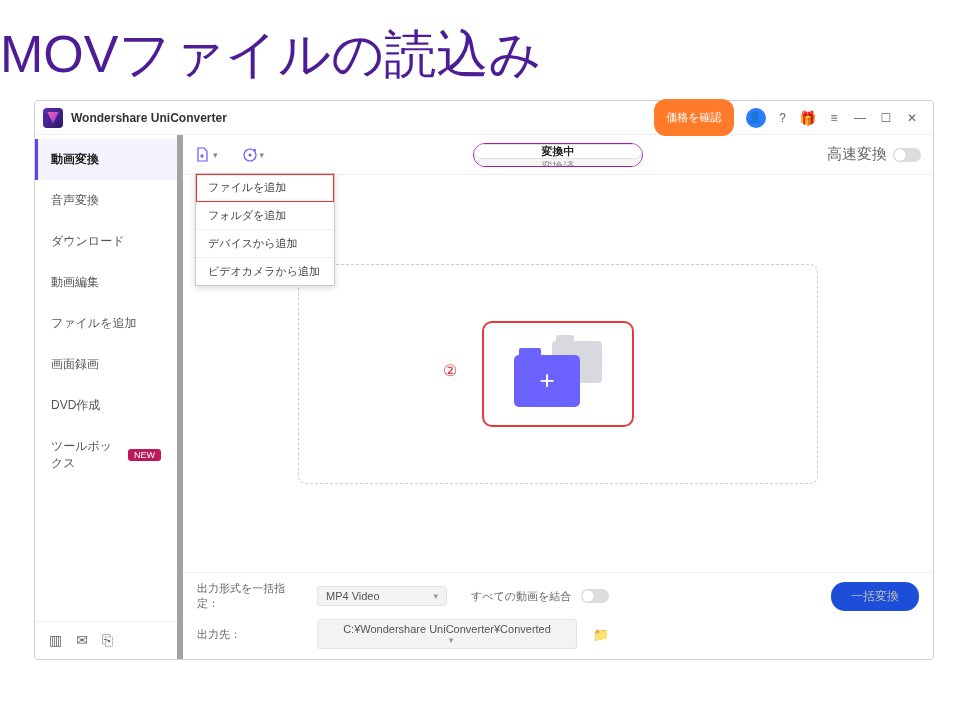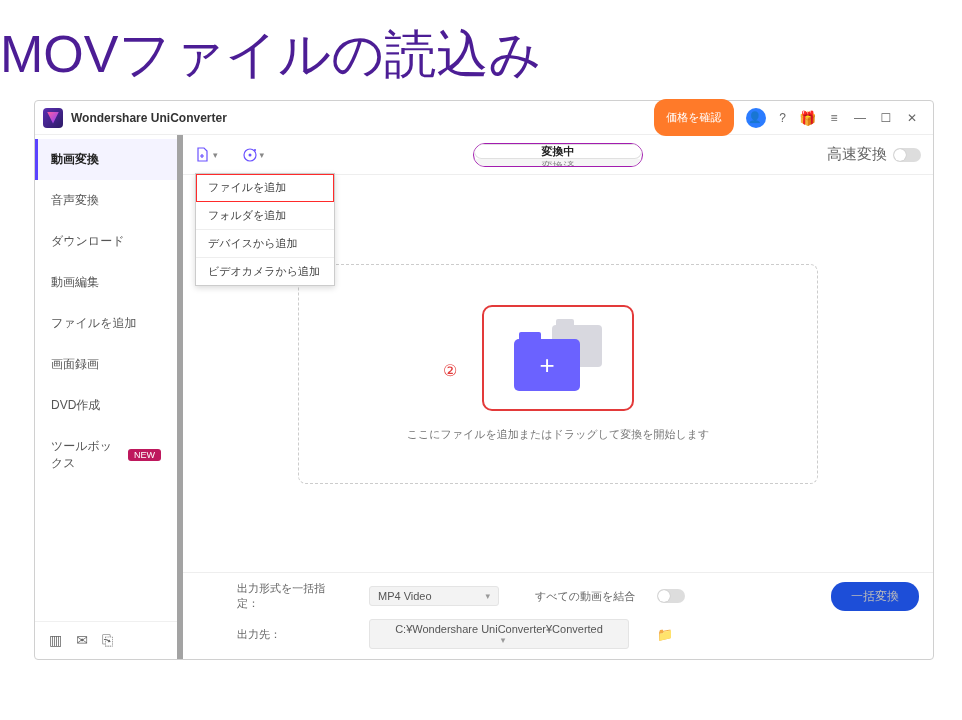--- a/index.html
+++ b/index.html
@@ -274,21 +274,21 @@
   
   .footer {
     border-top:1px solid #eee;
     padding:8px 14px 10px;
     font-size:11px;
     color:#666;
     display:flex;
     flex-direction:column;
     gap:8px;
   }
-  .frow { display:flex; align-items:center; gap:22px;margin-left:40px; }
+  .frow { display:flex; align-items:center; gap:10px; }
   .flabel { width:110px; }
   .combo {
     background:#f3f3f3;
     border:1px solid #e4e4e4;
     border-radius:3px;
     padding:3px 8px;
     font-size:11px;
     color:#555;
     min-width:130px;
     display:flex;
@@ -389,21 +389,20 @@
       </div>
 
       <div class="zone-wrap">
         <div class="dropzone">
           <div class="drop-icon-box">
             <div class="folders">
               <div class="folder-back"></div>
               <div class="folder-front">+</div>
             </div>
           </div>
-          <div class="drop-text">ここにファイルを追加またはドラッグして変換を開始します</div>
         </div>
       </div>
 
       <div class="footer">
         <div class="frow">
           <span class="flabel">出力形式を一括指定：</span>
           <div class="combo">
             <span>MP4 Video</span>
             <span class="car">▾</span>
           </div>

